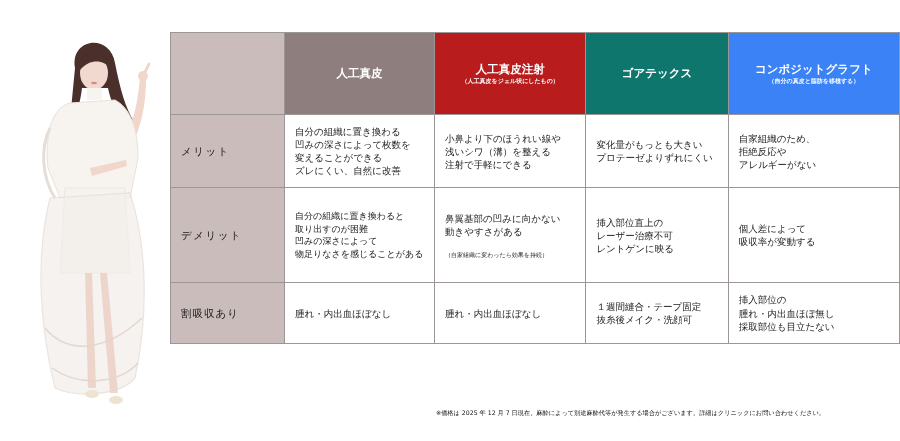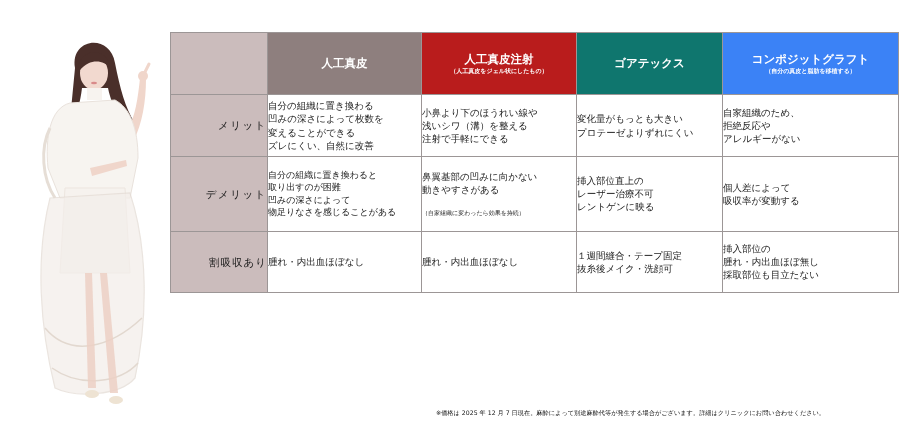--- a/index.html
+++ b/index.html
@@ -1,24 +1,24 @@
 <!DOCTYPE html>
 <html><head>
 <meta charset="utf-8">
 <style>
   html, body { margin:0; padding:0; }
   body { width:900px; height:441px; background:#ffffff; position:relative; overflow:hidden;
          font-family:"DejaVu Sans", "Liberation Sans", sans-serif; color:#1a1a1a; }
   .model { position:absolute; left:30px; top:28px; width:130px; height:395px; }
   table.cmp { position:absolute; left:170px; top:32px; border-collapse:collapse; table-layout:fixed; }
-  table.cmp td, table.cmp th { padding:0; border:1px solid #9c9696; }
+  table.cmp td, table.cmp th { padding:10px; border:1px solid #9c9696; }
   th.corner { background:#cbbcbc; width:96px; height:61px; }
   th.hd { color:#ffffff; font-weight:bold; font-size:11.5px; text-align:center; vertical-align:middle; line-height:1.25; }
   th.hd .sub { display:block; font-size:6px; font-weight:bold; letter-spacing:0; margin-top:1px; }
-  td.lbl { background:#cbbcbc; text-align:right; vertical-align:middle; font-size:10.5px; letter-spacing:1.5px; line-height:1.35; border-right:2px solid #a99c9c; }
+  td.lbl { background:#cbbcbc; text-align:left; vertical-align:middle; font-size:10.5px; letter-spacing:1.5px; line-height:1.35; border-right:2px solid #a99c9c; }
   td.cell { background:#ffffff; font-size:9.5px; line-height:1.38; vertical-align:middle; padding:0 8px 0 10px; white-space:pre-line; }
   td.cell.center { text-align:center; padding:0; }
   td.cell.price { font-size:10.5px; text-align:center; padding:0; }
   .note { font-size:6px; white-space:pre-line; line-height:1.35; }
   .foot { position:absolute; left:436px; top:409px; font-size:6.2px; color:#111; white-space:nowrap; }
 </style>
 </head>
 <body>
 
 <svg class="model" viewBox="0 0 130 395" xmlns="http://www.w3.org/2000/svg">

